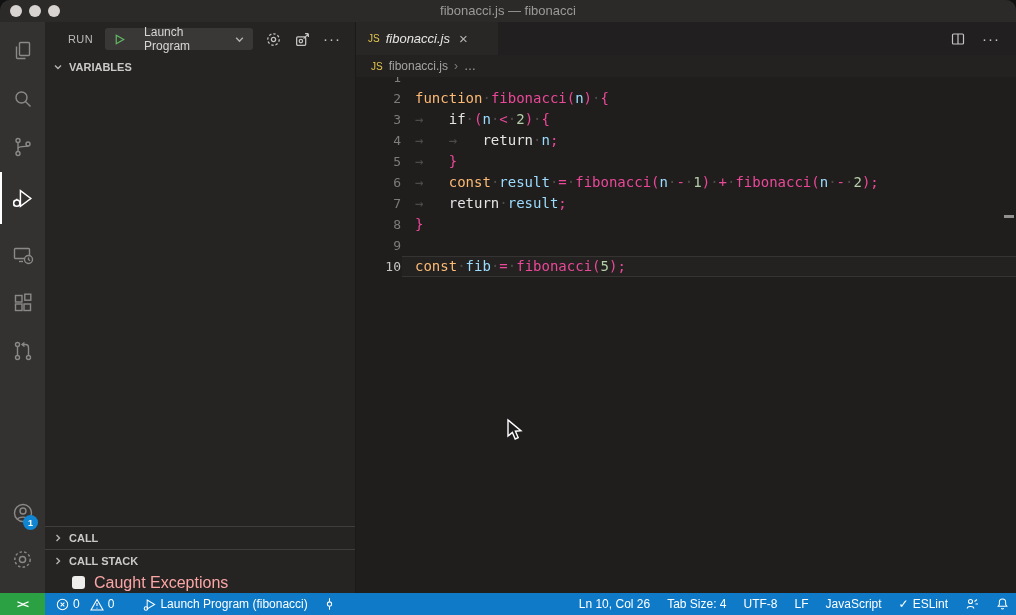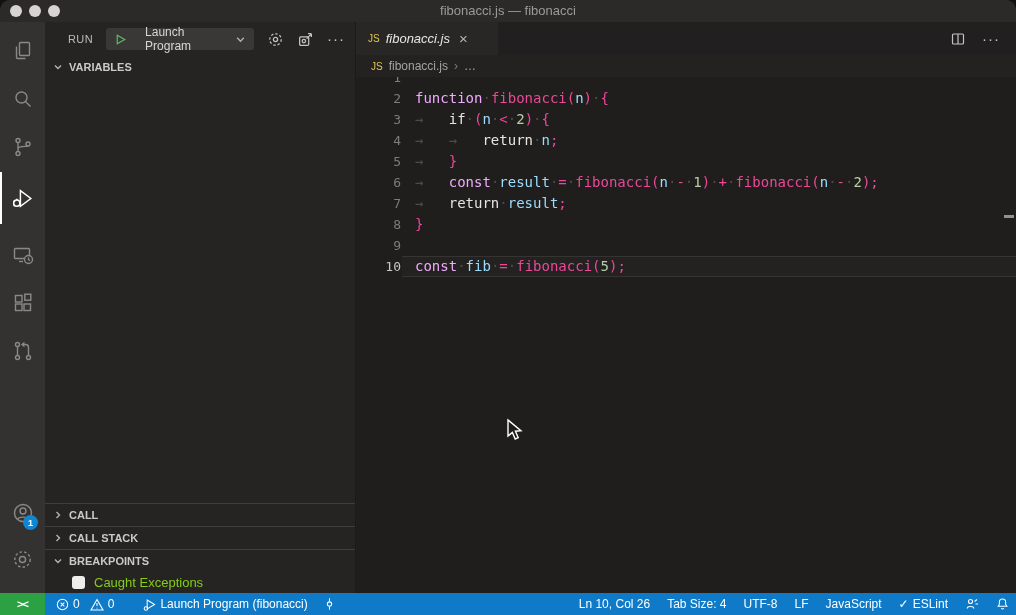--- a/index.html
+++ b/index.html
@@ -18,55 +18,55 @@
   .activitybar{width:45px;background:#343231;position:relative;flex:none;}
   .ab-item{position:absolute;left:0;width:45px;height:46px;display:flex;align-items:center;
            justify-content:center;color:#8b8988;}
   .ab-item.active{color:#ffffff;box-shadow:inset 2px 0 0 #ffffff;}
   .ab-badge{position:absolute;right:7px;bottom:6px;min-width:15px;height:15px;border-radius:50%;
             background:#1086d2;color:#fff;font-size:9px;font-weight:bold;display:flex;
             align-items:center;justify-content:center;}
   
   .sidebar{width:310px;background:#262423;display:flex;flex-direction:column;flex:none;
            border-right:1px solid #1b1a19;}
-  .debug-toolbar{height:34px;display:flex;align-items:center;padding:0 10px 0 23px;gap:12px;flex:none;justify-content:space-between;}
+  .debug-toolbar{height:34px;display:flex;align-items:center;padding:0 10px 0 23px;gap:12px;flex:none;}
   .run-label{font-size:11px;color:#bdbbba;letter-spacing:.4px;}
   .config-picker{height:22px;width:132px;background:#3a3837;border-radius:3px;display:flex;
                  align-items:center;gap:18px;padding:0 8px;font-size:12px;color:#d8d6d5;}
   .config-picker .chev{margin-left:auto;display:flex;color:#b3b1b0;}
   .toolbar-icon{display:flex;color:#c5c3c2;}
   .dots{color:#c5c3c2;font-size:15px;letter-spacing:1px;line-height:10px;}
   .section-header{height:22px;display:flex;align-items:center;gap:6px;padding-left:8px;
                   font-size:11px;font-weight:bold;color:#cbc9c8;flex:none;}
   .section-header .chevron{display:flex;color:#b5b3b2;}
   .section-header.bordered{border-top:1px solid #403e3d;}
   .sidebar-spacer{flex:1;}
   .bp-row{height:21px;display:flex;align-items:center;gap:9px;padding-left:27px;flex:none;}
   .bp-checkbox{width:13px;height:13px;background:#efedeb;border-radius:3px;flex:none;}
-  .bp-label{font-size:13px;color:#84cc16;}
+  .bp-label{font-size:16px;color:#fca5a5;}
   
   .editor-area{flex:1;display:flex;flex-direction:column;min-width:0;background:#1f1e1d;position:relative;}
   .tabbar{height:33px;background:#211f1f;display:flex;align-items:stretch;flex:none;}
   .tab{width:122px;background:#282726;display:flex;align-items:center;gap:6px;padding:0 8px 0 12px;flex:none;}
   .js-badge{color:#e3c64e;font-size:10px;font-weight:normal;flex:none;}
   .tab-label{font-size:13px;font-style:italic;color:#e8e6e5;white-space:nowrap;}
   .tab-close{color:#b5b3b2;font-size:15px;margin-left:3px;}
   .tab-actions{margin-left:auto;display:flex;align-items:center;gap:16px;padding-right:16px;color:#c6c4c3;}
   .breadcrumb{height:22px;background:#242221;display:flex;align-items:center;gap:6px;
               padding-left:15px;font-size:12px;color:#a5a3a2;flex:none;}
   .crumb-sep{color:#7e7c7b;}
   .code-region{flex:1;position:relative;overflow:hidden;font-family:"DejaVu Sans Mono",monospace;}
   #code-lines{position:absolute;top:-10px;left:0;right:0;}
   .code-line{position:relative;height:21px;display:flex;font-size:14px;line-height:21px;white-space:pre;}
   .code-gutter{flex:0 0 45px;text-align:right;padding-right:10px;color:#7e7c7b;font-size:13px;}
   .code-line.active .code-gutter{color:#c8c6c5;}
   .code-content{padding-left:4px;position:relative;z-index:1;}
   .line-highlight{position:absolute;left:46px;right:0;top:0;bottom:0;background:rgba(255,255,255,.02);
                   border-top:1px solid #363433;border-bottom:1px solid #363433;}
-  .tk-kw{color:#f0abfc}.tk-ctl{color:#e5e5e5}.tk-var{color:#9cdcfe}
+  .tk-kw{color:#fdba74}.tk-ctl{color:#e5e5e5}.tk-var{color:#9cdcfe}
   .tk-num{color:#b5cea8}.tk-pln{color:#ec4899}.tk-ws{color:#4d4b4a}
   .overview-marker{position:absolute;right:2px;top:138px;width:10px;height:3px;background:#93918f;}
   
   .statusbar{position:absolute;left:0;right:0;bottom:0;height:22px;background:#0e7ac8;display:flex;
              align-items:center;color:#fff;font-size:12px;}
   .sb-remote{width:45px;height:22px;background:#2ba143;display:flex;align-items:center;
              justify-content:center;font-size:11px;font-weight:bold;letter-spacing:-1px;flex:none;}
   .sb-left{display:flex;align-items:center;gap:15px;padding-left:11px;}
   .sb-group{display:flex;align-items:center;gap:4px;white-space:nowrap;}
   .sb-right{margin-left:auto;display:flex;align-items:center;gap:17px;padding-right:7px;}
@@ -230,28 +230,20 @@
           </span>
         <span>CALL</span>
       </div>
       <div class="section-header bordered">
         <span class="chevron">
           <svg width="10" height="10" viewBox="0 0 10 10" fill="none" stroke="currentColor" stroke-width="1.4">
             <path d="M3.5 2L6.5 5 3.5 8"></path>
             </svg>
           </span>
         <span>CALL STACK</span>
-      </div>
-      <div class="section-header bordered">
-        <span class="chevron">
-          <svg width="10" height="10" viewBox="0 0 10 10" fill="none" stroke="currentColor" stroke-width="1.4">
-            <path d="M2 3.5L5 6.5 8 3.5"></path>
-            </svg>
-          </span>
-        <span>BREAKPOINTS</span>
       </div>
       <div id="breakpoint-list">
           <div class="bp-row">
             <span class="bp-checkbox"></span>
             <span class="bp-label">Caught Exceptions</span>
           </div>
         </div>
     </aside>
 
     <section class="editor-area">

